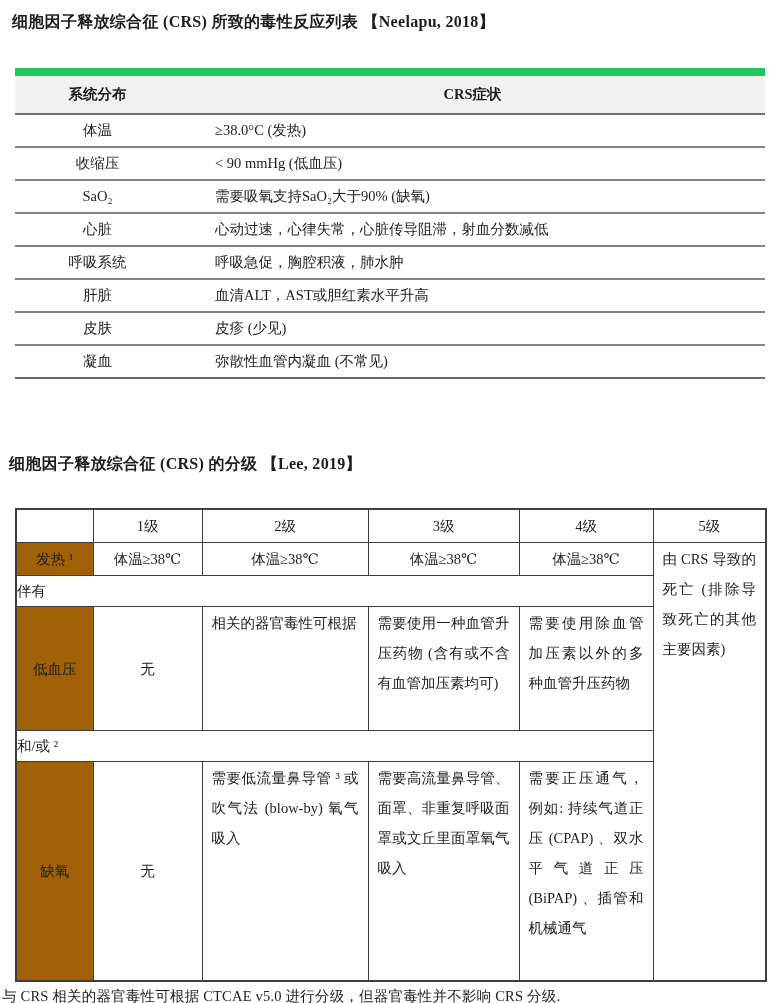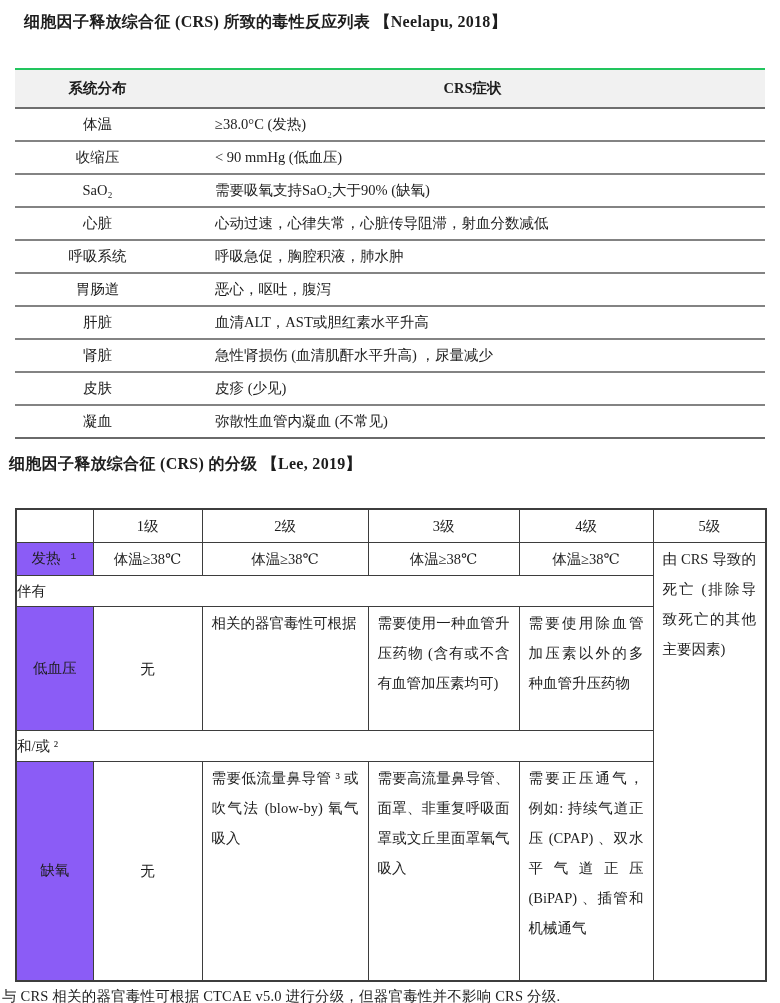--- a/index.html
+++ b/index.html
@@ -8,32 +8,32 @@
     font-family:"Liberation Serif","DejaVu Serif",serif;
     color:#1d1d1d;
     -webkit-font-smoothing:antialiased;
   }
   .page{position:relative;width:780px;height:1003px;background:#fff;}
 
   .doc-title{
     font-size:16px;font-weight:bold;letter-spacing:0.3px;
     margin:0;padding:0;
   }
-  #title1{position:absolute;left:24px;top:12px;}
+  #title1{position:absolute;left:12px;top:12px;}
   #title2{position:absolute;left:9px;top:454px;}
 
   
   table{border-collapse:collapse;table-layout:fixed;}
   .t1{
     position:absolute;left:15px;top:68px;width:750px;
     font-size:14.5px;
   }
   .t1 th{
     background:#f1f1f1;
-    border-top:2px solid #22c55e;
+    border-top:8px solid #22c55e;
     border-bottom:2px solid #6f6f6f;
     height:29px;font-weight:bold;font-size:14.5px;
     text-align:center;vertical-align:middle;padding:4px;
   }
   .t1 td{
     border-bottom:2px solid #838383;
     height:31px;vertical-align:middle;padding:0;
   }
   .t1 tr:last-child td{border-bottom:2px solid #6a6a6a;}
   .t1 .organ{font-weight:normal;text-align:center;}
@@ -44,21 +44,21 @@
     position:absolute;left:15px;top:508px;width:750px;
     font-size:14.5px;border:2px solid #3d3d3d;
   }
   .t2 td{
     border:1.5px solid #3d3d3d;
     padding:1px 9px;
     line-height:30px;
     vertical-align:middle;
     text-align:center;
   }
-  .t2 .shade{background:#8b5cf6;font-family:Liberation Mono, monospace;}
+  .t2 .shade{background:#a16207;}
   .t2 .detail{
     text-align:justify;vertical-align:top;
   }
   .t2 .grade5{
     text-align:justify;vertical-align:top;
   }
   .t2 .spanner{padding:0;text-align:left;}
   .r-head{height:30px;}
   .r-fever{height:32px;}
   .r-sp1{height:30px;}
@@ -104,30 +104,22 @@
       </tr>
       <tr>
         <td class="organ">心脏</td>
         <td class="symptom">心动过速，心律失常，心脏传导阻滞，射血分数减低</td>
       </tr>
       <tr>
         <td class="organ">呼吸系统</td>
         <td class="symptom">呼吸急促，胸腔积液，肺水肿</td>
       </tr>
       <tr>
-        <td class="organ">胃肠道</td>
-        <td class="symptom">恶心，呕吐，腹泻</td>
-      </tr>
-      <tr>
         <td class="organ">肝脏</td>
         <td class="symptom">血清ALT，AST或胆红素水平升高</td>
-      </tr>
-      <tr>
-        <td class="organ">肾脏</td>
-        <td class="symptom">急性肾损伤 (血清肌酐水平升高) ，尿量减少</td>
       </tr>
       <tr>
         <td class="organ">皮肤</td>
         <td class="symptom">皮疹 (少见)</td>
       </tr>
       <tr>
         <td class="organ">凝血</td>
         <td class="symptom">弥散性血管内凝血 (不常见)</td>
       </tr>
     </tbody>

